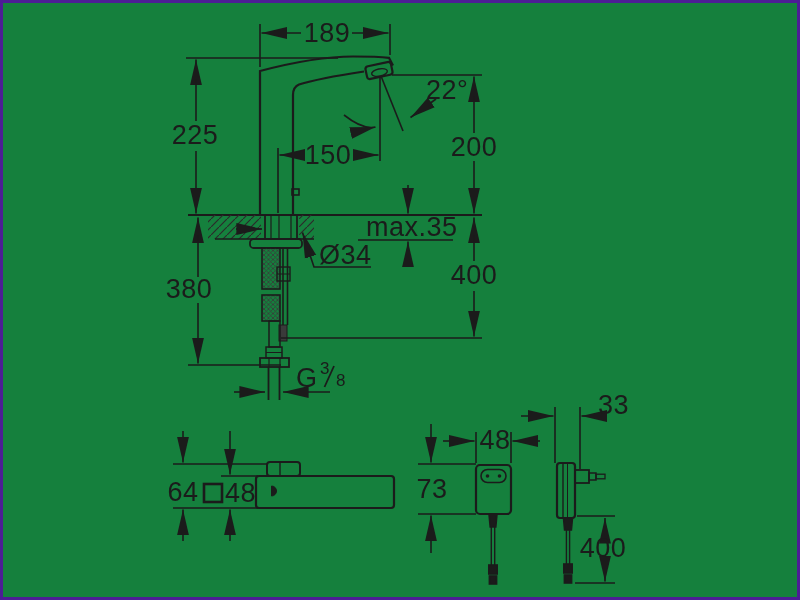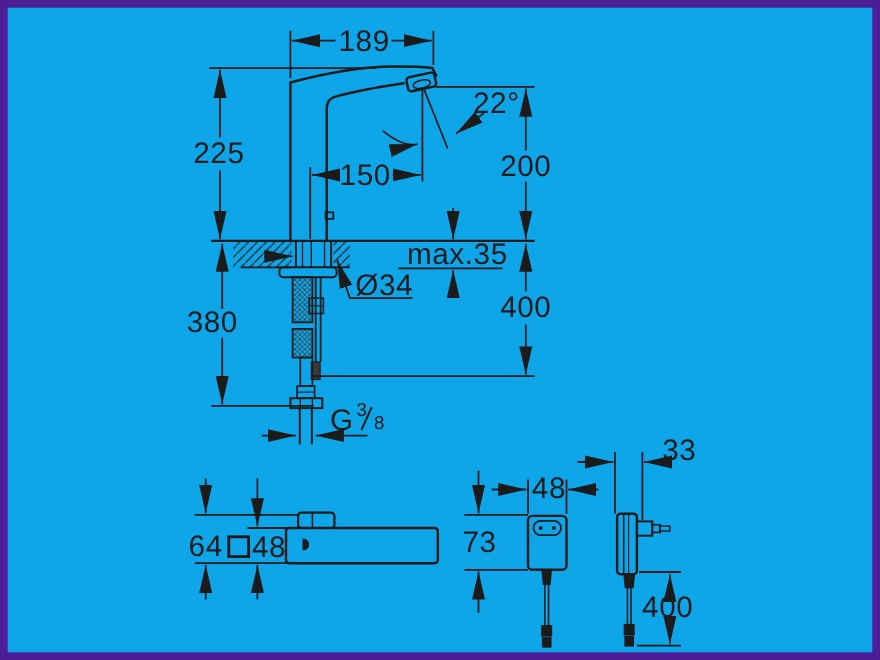--- a/index.html
+++ b/index.html
@@ -1,20 +1,20 @@
 <!DOCTYPE html>
 <html><head>
 <meta charset="utf-8">
 <style>
   html,body{margin:0;padding:0;background:#ffffff;}
   .canvas{
     position:relative;
     width:800px;height:600px;
-    background:#0ea5e9;
-    border:7px solid #4c1d95;
+    background:#15803d;
+    border:3px solid #4c1d95;
     box-sizing:border-box;
     overflow:hidden;
     font-family:"Liberation Sans", sans-serif;
   }
   svg{display:block;}
   .dimtext{
     font-family:"Liberation Sans", sans-serif;
     font-size:27px;
     fill:#1b1b1b;
     letter-spacing:0.5px;

